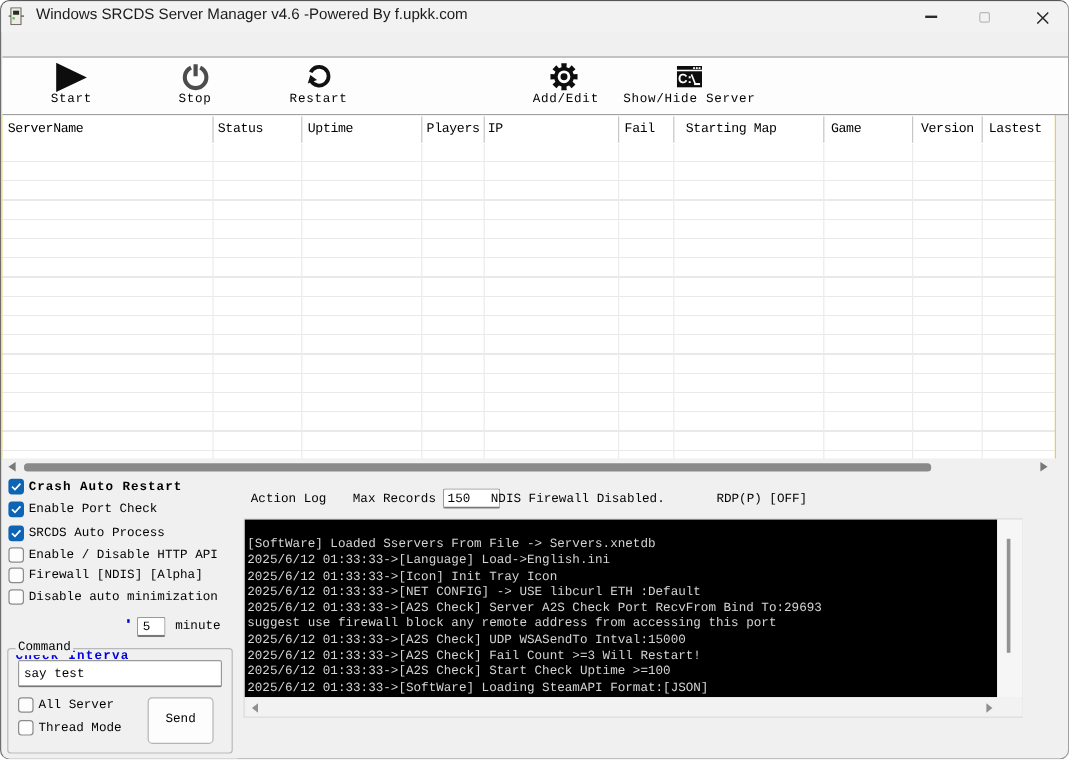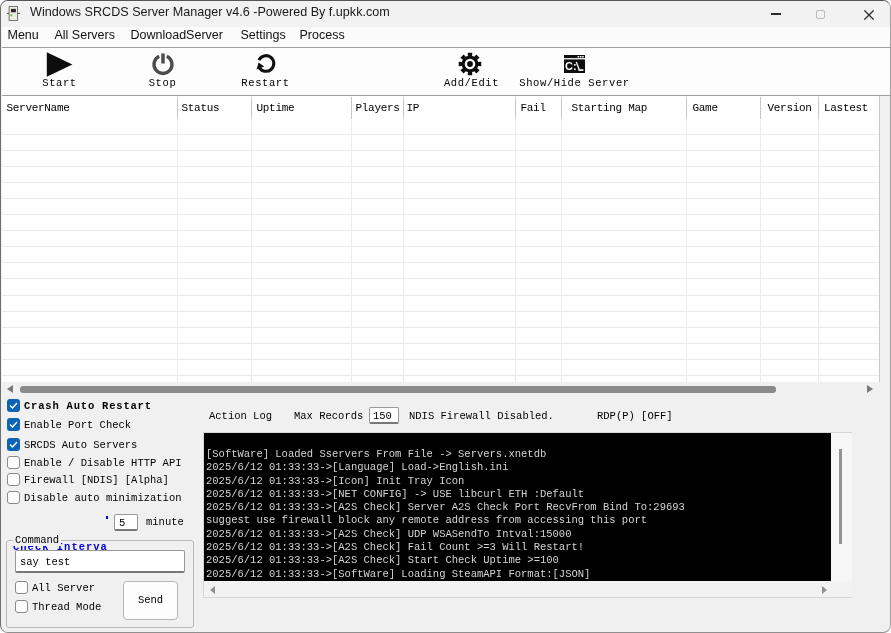--- a/index.html
+++ b/index.html
@@ -77,27 +77,20 @@
     <div class="title-text">Windows SRCDS Server Manager v4.6 -Powered By f.upkk.com</div>
     <div class="btn-min"></div>
     <div class="btn-max"></div>
     <div class="btn-close">
         <svg width="10" height="10" viewBox="0 0 10 10">
           <path d="M0.4 0.4 L9.6 9.6 M9.6 0.4 L0.4 9.6" stroke="#2b2b2b" stroke-width="1.25"></path>
         </svg>
       </div>
   </div>
 
-  <div class="menubar">
-    <span style="left:5.5px">Menu</span>
-    <span style="left:52.5px">All Servers</span>
-    <span style="left:128.5px">DownloadServer</span>
-    <span style="left:238.5px">Settings</span>
-    <span style="left:297.5px">Process</span>
-  </div>
 
   <div class="toolbar">
     <div class="titem" style="left:6px">
       <div class="ticon">
           <svg width="27" height="25" viewBox="0 0 27 25">
             <polygon points="0.8,0.3 26.4,12.5 0.8,24.7" fill="#0d0d0d"></polygon>
           </svg>
         </div>
       <div class="tlabel">Start</div>
     </div>
@@ -199,21 +192,21 @@
         </svg>
       </div>
       <div class="cbl">Enable Port Check</div>
     </div>
   <div class="cbrow" style="top:437px">
       <div class="cb on">
         <svg width="13" height="13" viewBox="0 0 13 13">
           <path d="M3 6.5 L5.5 9 L10 4" stroke="#fff" stroke-width="1.4" fill="none"></path>
         </svg>
       </div>
-      <div class="cbl">SRCDS Auto Servers</div>
+      <div class="cbl">SRCDS Auto Process</div>
     </div>
   <div class="cbrow" style="top:455px">
       <div class="cb off"></div>
       <div class="cbl">Enable / Disable HTTP API</div>
     </div>
   <div class="cbrow" style="top:472px">
       <div class="cb off"></div>
       <div class="cbl">Firewall [NDIS] [Alpha]</div>
     </div>
   <div class="cbrow" style="top:490px">
@@ -233,21 +226,21 @@
     </div>
   <div class="cbrow" style="top:599px; left:14px;">
       <div class="cb off"></div>
       <div class="cbl">Thread Mode</div>
     </div>
   <div class="sendbtn">Send</div>
 
   <div class="loghead">
     <div style="position:absolute; left:11px; top:11.5px;">Action Log</div>
     <div style="position:absolute; left:96px; top:11.5px;">Max Records</div>
-    <div class="ibox" style="left:171px; top:8.5px; width:30px; height:17px; padding:2px 0 0 3px;">150</div>
+    <div class="ibox" style="left:171px; top:8.5px; width:48px; height:17px; padding:2px 0 0 3px;">150</div>
     <div style="position:absolute; left:211px; top:11.5px;">NDIS Firewall Disabled.</div>
     <div style="position:absolute; left:399px; top:11.5px;">RDP(P) [OFF]</div>
   </div>
 
   <div class="congroup">
     <div class="console">[SoftWare] Loaded Sservers From File -&gt; Servers.xnetdb
 2025/6/12 01:33:33-&gt;[Language] Load-&gt;English.ini
 2025/6/12 01:33:33-&gt;[Icon] Init Tray Icon
 2025/6/12 01:33:33-&gt;[NET CONFIG] -&gt; USE libcurl ETH :Default
 2025/6/12 01:33:33-&gt;[A2S Check] Server A2S Check Port RecvFrom Bind To:29693

